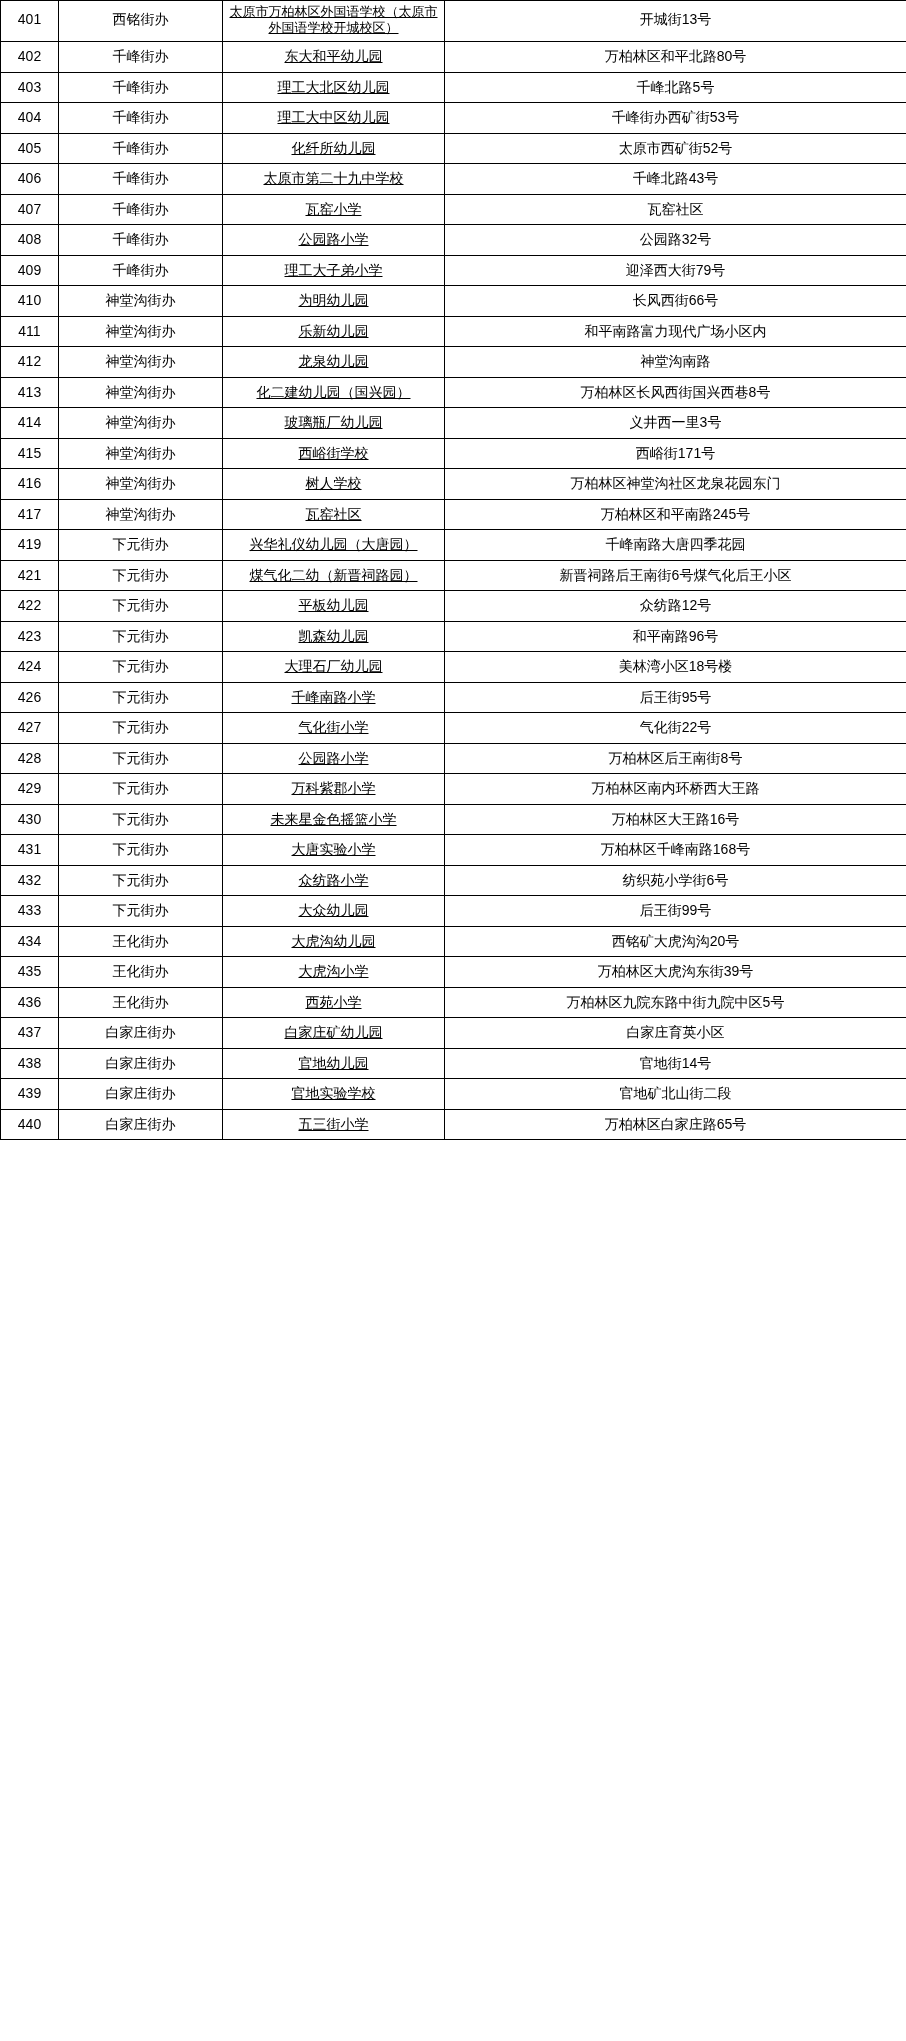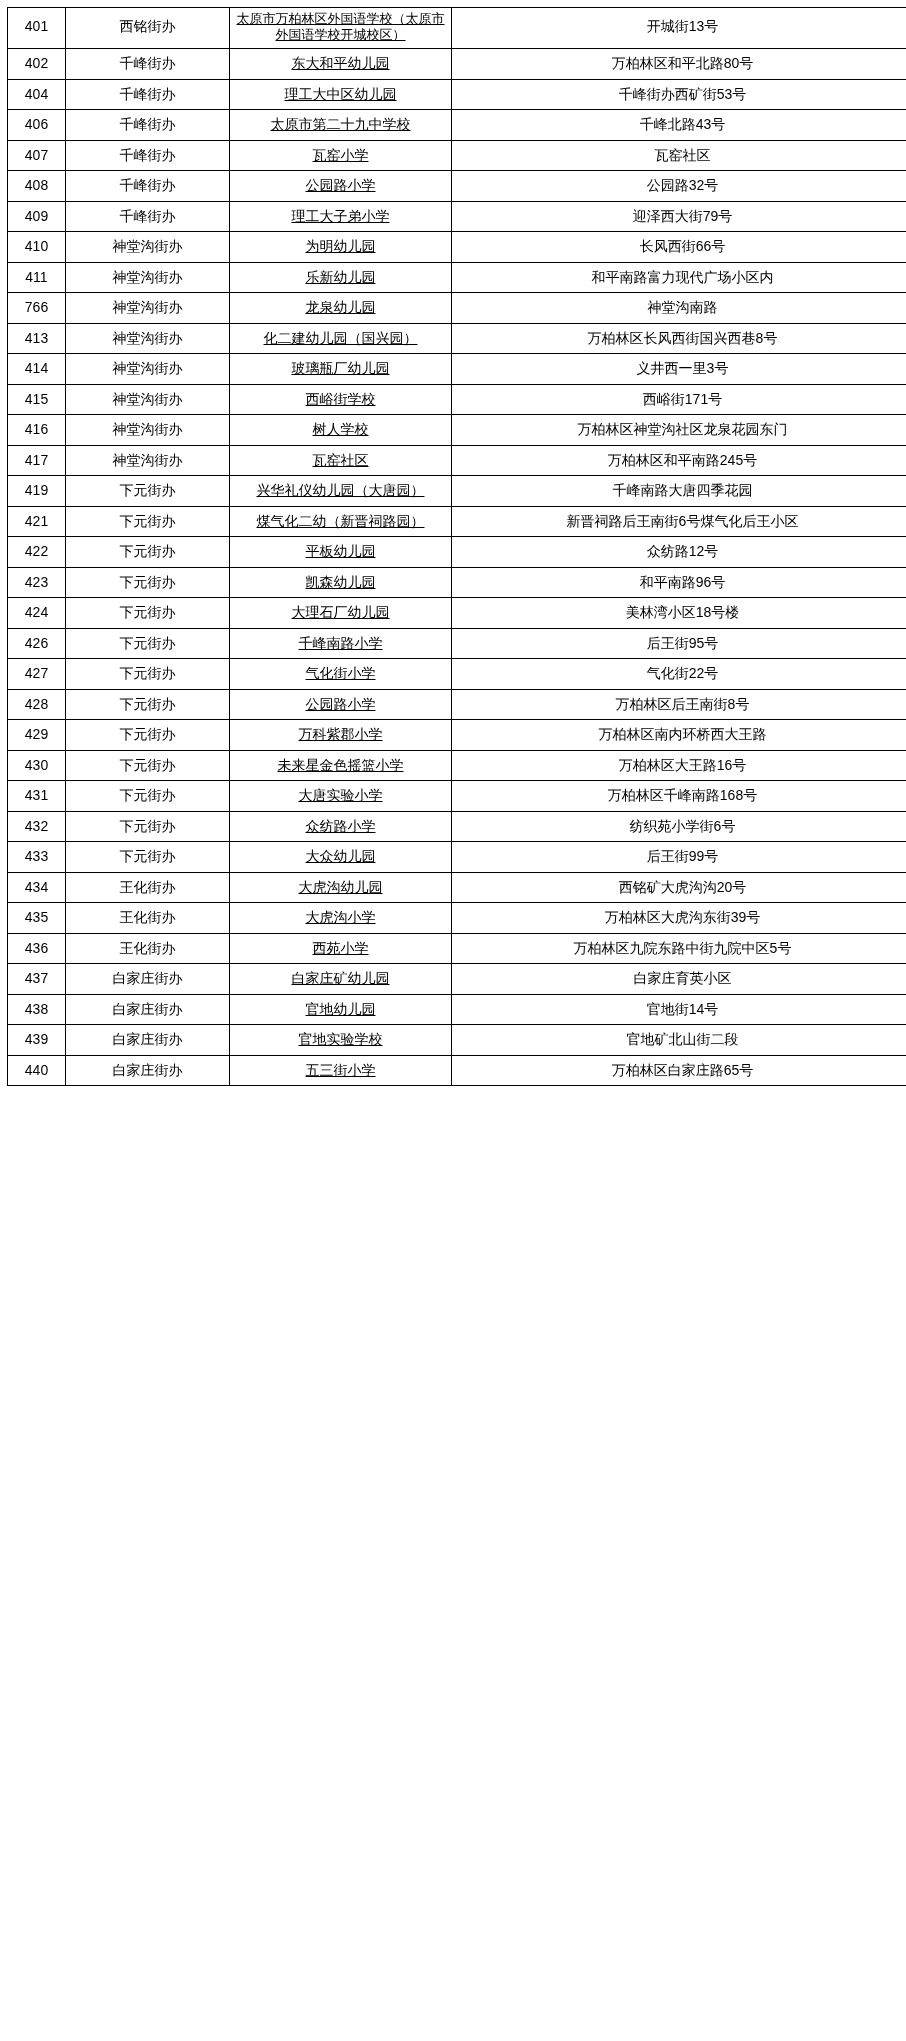--- a/index.html
+++ b/index.html
@@ -8,21 +8,21 @@
     background: #ffffff;
   }
   body {
     width: 906px;
     font-family: "Liberation Sans", "DejaVu Sans", sans-serif;
     color: #000000;
   }
   .sheet {
     width: 906px;
     box-sizing: border-box;
-    padding: 7px;
+    padding: 0;
   }
   table.data-table {
     border-collapse: collapse;
     width: 906px;
     table-layout: fixed;
   }
   table.data-table td {
     border: 1px solid #000000;
     text-align: center;
     vertical-align: middle;
@@ -72,26 +72,38 @@
           <td class="cell-school">太原市万柏林区外国语学校（太原市外国语学校开城校区）</td>
           <td class="cell-address">开城街13号</td>
         </tr>
         <tr>
           <td class="cell-index">402</td>
           <td class="cell-street">千峰街办</td>
           <td class="cell-school">东大和平幼儿园</td>
           <td class="cell-address">万柏林区和平北路80号</td>
         </tr>
         <tr>
+          <td class="cell-index">403</td>
+          <td class="cell-street">千峰街办</td>
+          <td class="cell-school">理工大北区幼儿园</td>
+          <td class="cell-address">千峰北路5号</td>
+        </tr>
+        <tr>
           <td class="cell-index">404</td>
           <td class="cell-street">千峰街办</td>
           <td class="cell-school">理工大中区幼儿园</td>
           <td class="cell-address">千峰街办西矿街53号</td>
         </tr>
         <tr>
+          <td class="cell-index">405</td>
+          <td class="cell-street">千峰街办</td>
+          <td class="cell-school">化纤所幼儿园</td>
+          <td class="cell-address">太原市西矿街52号</td>
+        </tr>
+        <tr>
           <td class="cell-index">406</td>
           <td class="cell-street">千峰街办</td>
           <td class="cell-school">太原市第二十九中学校</td>
           <td class="cell-address">千峰北路43号</td>
         </tr>
         <tr>
           <td class="cell-index">407</td>
           <td class="cell-street">千峰街办</td>
           <td class="cell-school">瓦窑小学</td>
           <td class="cell-address">瓦窑社区</td>
@@ -114,21 +126,21 @@
           <td class="cell-school">为明幼儿园</td>
           <td class="cell-address">长风西街66号</td>
         </tr>
         <tr>
           <td class="cell-index">411</td>
           <td class="cell-street">神堂沟街办</td>
           <td class="cell-school">乐新幼儿园</td>
           <td class="cell-address">和平南路富力现代广场小区内</td>
         </tr>
         <tr>
-          <td class="cell-index">766</td>
+          <td class="cell-index">412</td>
           <td class="cell-street">神堂沟街办</td>
           <td class="cell-school">龙泉幼儿园</td>
           <td class="cell-address">神堂沟南路</td>
         </tr>
         <tr>
           <td class="cell-index">413</td>
           <td class="cell-street">神堂沟街办</td>
           <td class="cell-school">化二建幼儿园（国兴园）</td>
           <td class="cell-address">万柏林区长风西街国兴西巷8号</td>
         </tr>

